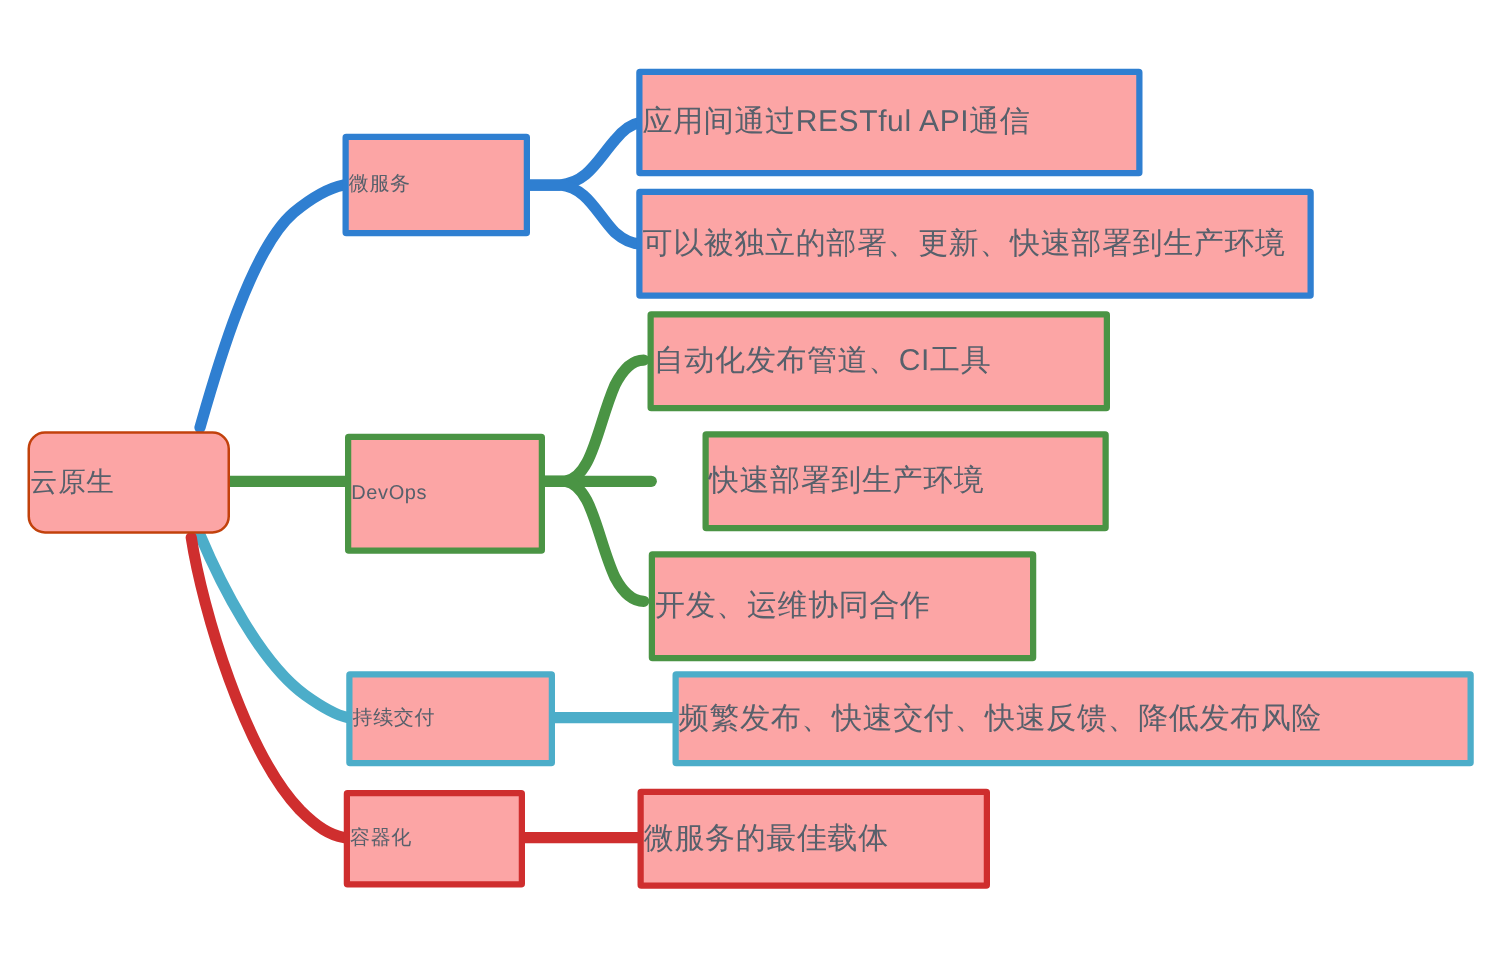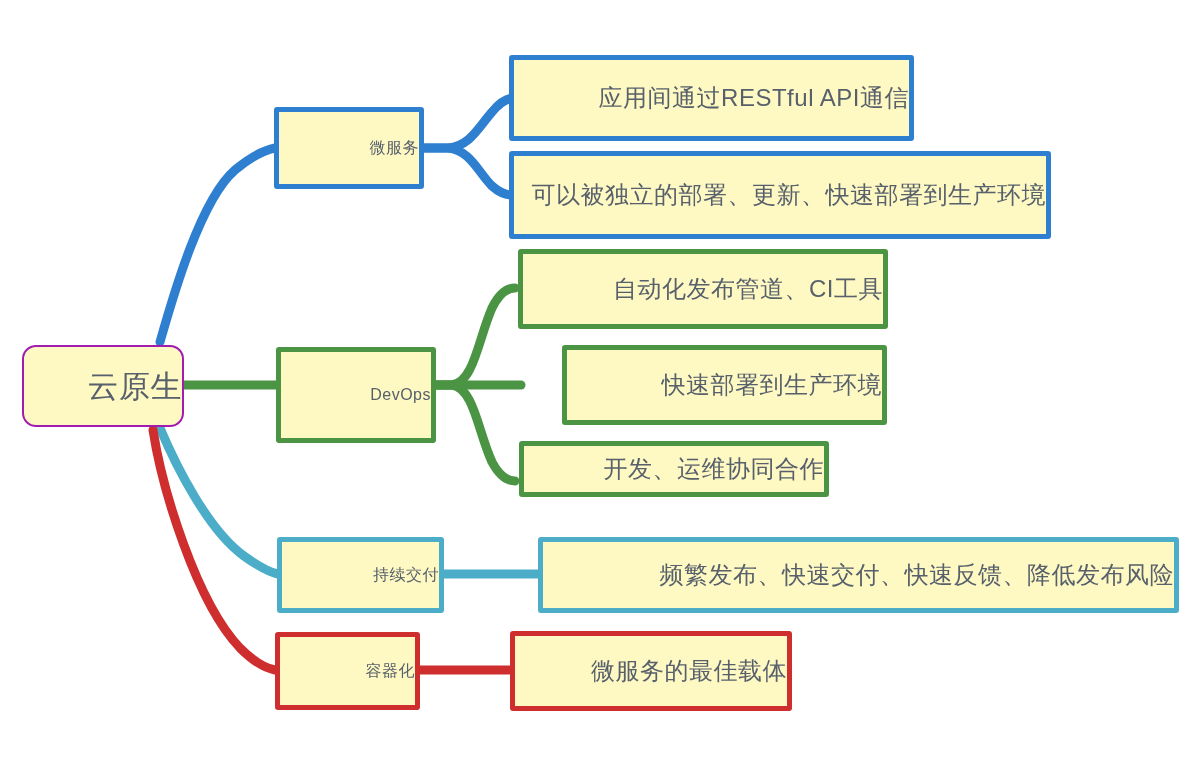--- a/index.html
+++ b/index.html
@@ -22,38 +22,38 @@
     position: absolute;
     left: 0;
     top: 0;
     width: 1200px;
     height: 782px;
     pointer-events: none;
   }
   .node {
     position: absolute;
     box-sizing: border-box;
-    background: #fef9c3;
+    background: #fca5a5;
     display: flex;
     align-items: center;
-    justify-content: flex-end;
+    justify-content: flex-start;
     color: #57606b;
     white-space: nowrap;
     z-index: 3;
   }
   .node-label {
     display: block;
     line-height: 1;
     letter-spacing: 0.5px;
   }
   
   .n-root {
-    border: 2px solid #a21caf;
+    border: 2px solid #c2410c;
     border-radius: 14px;
-    font-size: 31px;
+    font-size: 22px;
   }
   
   .n-branch {
     border-width: 5px;
     border-style: solid;
     border-radius: 3px;
     font-size: 16px;
   }
   
   .n-leaf {
@@ -113,21 +113,21 @@
   </div>
 
   <div class="node n-leaf c-green" style="left:518px; top:249px; width:370px; height:80px;">
     <span class="node-label">自动化发布管道、CI工具</span>
   </div>
 
   <div class="node n-leaf c-green" style="left:521px; top:345px; width:325px; height:80px;margin-left:41px;">
     <span class="node-label">快速部署到生产环境</span>
   </div>
 
-  <div class="node n-leaf c-green" style="left:519px; top:441px; width:310px; height:56px;">
+  <div class="node n-leaf c-green" style="left:519px; top:441px; width:310px; height:88px;">
     <span class="node-label">开发、运维协同合作</span>
   </div>
 
   <div class="node n-branch c-cyan" style="left:277px; top:537px; width:167px; height:76px;">
     <span class="node-label">持续交付</span>
   </div>
 
   <div class="node n-leaf c-cyan" style="left:538px; top:537px; width:641px; height:76px;">
     <span class="node-label">频繁发布、快速交付、快速反馈、降低发布风险</span>
   </div>

